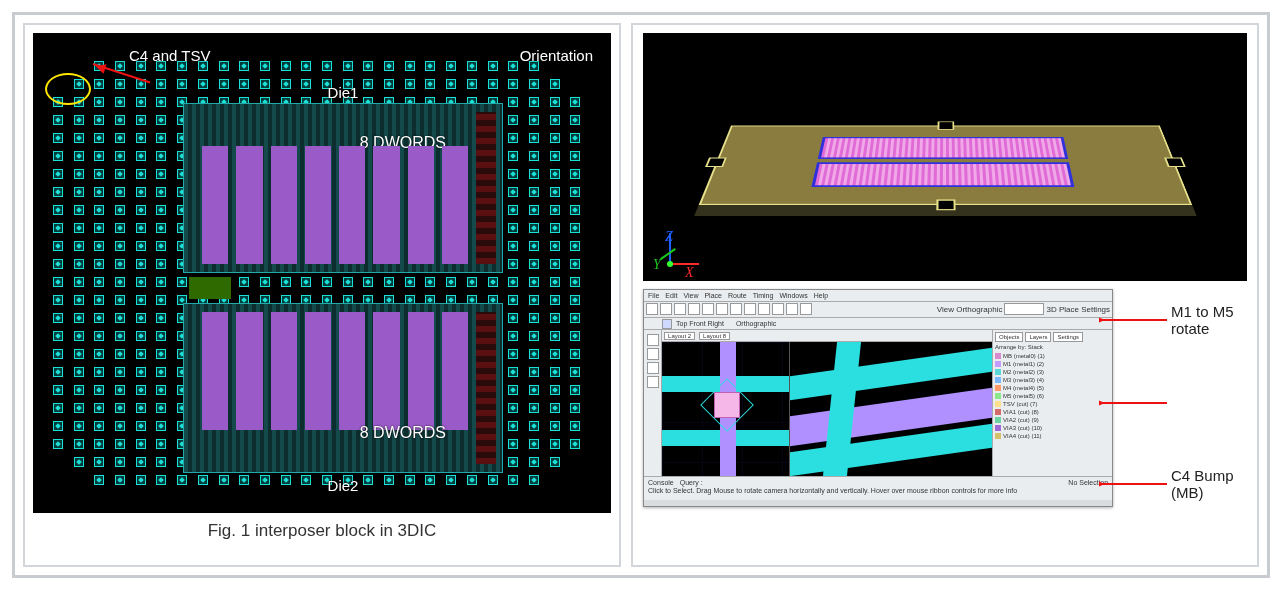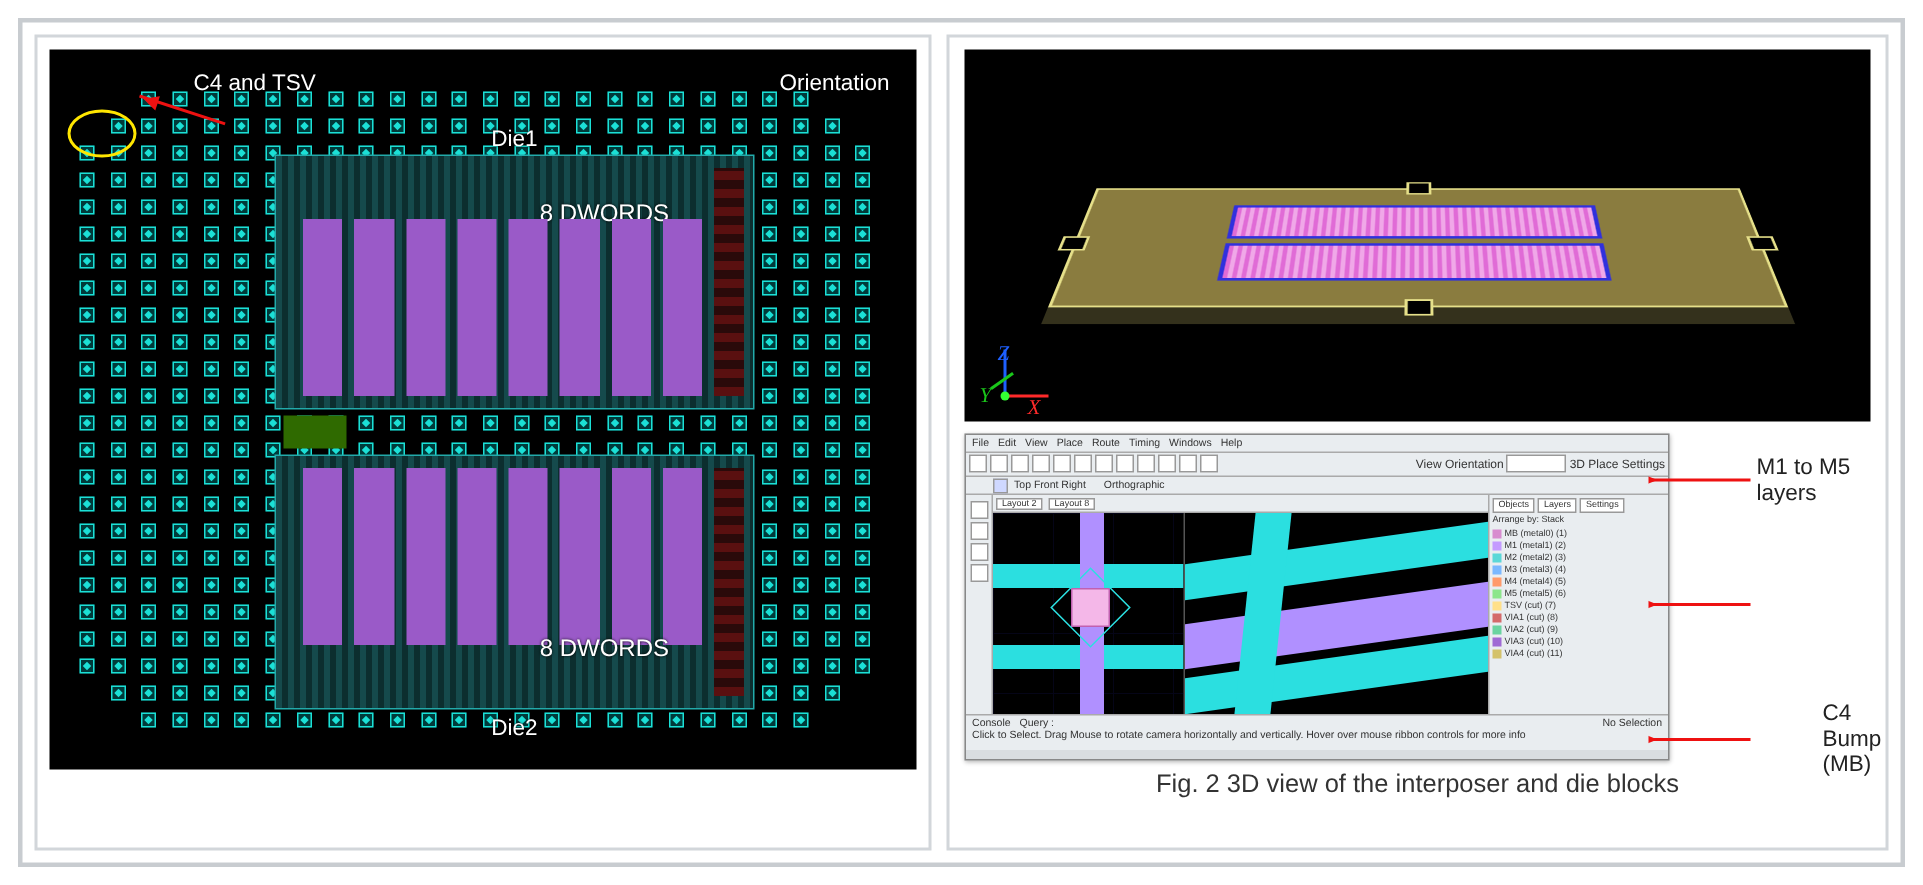--- a/index.html
+++ b/index.html
@@ -252,21 +252,21 @@
     position:absolute;
     right:0;
     width:148px;
     font-size:15px;
     color:#e11;
     display:flex; align-items:center;
   }
   .annot svg { flex-shrink:0; margin-right:2px; }
   .annot-1 { top:14px; }
   .annot-2 { top:104px; }
-  .annot-3 { top:178px;gap:44px; }
+  .annot-3 { top:178px; }
   .annot-text { color:#222; }
 
   .caption-r {
     text-align:center;
     font-size:17px;
     color:#333;
     padding-top:6px;
   }
 </style>
 </head>
@@ -924,20 +924,21 @@
           <div class="dw"></div>
             <div class="dw"></div>
             <div class="dw"></div>
             <div class="dw"></div>
         </div>
         <div class="red-strip"></div>
         <span class="lbl" style="right:56px; bottom:30px; font-size:16px;">8 DWORDS</span>
         <span class="lbl" style="left:50%; transform:translateX(-50%); bottom:-22px;">Die2</span>
       </div>
     </div>
+    <div class="caption">Fig. 1 interposer block in 3DIC</div>
   </div>
 
   <div class="panel panel-right">
 
     <div class="fig2-top">
       <div class="interposer-3d">
         <div class="plate"></div>
         <div class="plate-handle" style="left:-9px; top:50%; transform:translateY(-50%);"></div>
         <div class="plate-handle" style="right:-9px; top:50%; transform:translateY(-50%);"></div>
         <div class="plate-handle" style="top:-9px; left:50%; transform:translateX(-50%);"></div>
@@ -975,21 +976,21 @@
           <div class="tbtn"></div>
           <div class="tbtn"></div>
           <div class="tbtn"></div>
           <div class="tbtn"></div>
           <div class="tbtn"></div>
           <div class="tbtn"></div>
           <div class="tbtn"></div>
           <div class="tbtn"></div>
           <div class="tbtn"></div>
           <div style="flex:1"></div>
-          <span style="align-self:center;">View Orientation</span>
+          <span style="align-self:center;">View Orthographic</span>
           <div class="tbtn" style="width:40px;"></div>
           <span style="align-self:center;">3D Place Settings</span>
         </div>
         <div style="height:12px;background:#e9edf0;border-bottom:1px solid #aaa;display:flex;gap:4px;padding:0 18px;align-items:center;font-size:7px;">
           <div class="tbtn" style="width:10px;height:10px;background:#cfd8ff;"></div>
           <span>Top Front Right</span>
           <span style="margin-left:8px;">Orthographic</span>
         </div>
         <div class="app-body" style="height:146px;">
           <div class="app-left">
@@ -1094,21 +1095,21 @@
 
       <div class="annot annot-1">
         <svg width="70" height="20">
             <defs>
               <marker id="ah1" markerWidth="10" markerHeight="8" refX="2" refY="4" orient="auto">
                 <path d="M10,0 L0,4 L10,8 z" fill="#e11"></path>
               </marker>
             </defs>
             <line x1="68" y1="10" x2="2" y2="10" stroke="#e11" stroke-width="2" marker-end="url(#ah1)"></line>
           </svg>
-        <span class="annot-text">M1 to M5 layers</span>
+        <span class="annot-text">M1 to M5 rotate</span>
       </div>
       <div class="annot annot-2">
         <svg width="70" height="20">
             <defs>
               <marker id="ah2" markerWidth="10" markerHeight="8" refX="2" refY="4" orient="auto">
                 <path d="M10,0 L0,4 L10,8 z" fill="#e11"></path>
               </marker>
             </defs>
             <line x1="68" y1="10" x2="2" y2="10" stroke="#e11" stroke-width="2" marker-end="url(#ah2)"></line>
           </svg>
@@ -1119,15 +1120,14 @@
               <marker id="ah3" markerWidth="10" markerHeight="8" refX="2" refY="4" orient="auto">
                 <path d="M10,0 L0,4 L10,8 z" fill="#e11"></path>
               </marker>
             </defs>
             <line x1="68" y1="10" x2="2" y2="10" stroke="#e11" stroke-width="2" marker-end="url(#ah3)"></line>
           </svg>
         <span class="annot-text">C4 Bump (MB)</span>
       </div>
     </div>
 
-    <div class="caption-r">Fig. 2 3D view of the interposer and die blocks</div>
   </div>
 </div>
 
 </body></html>

